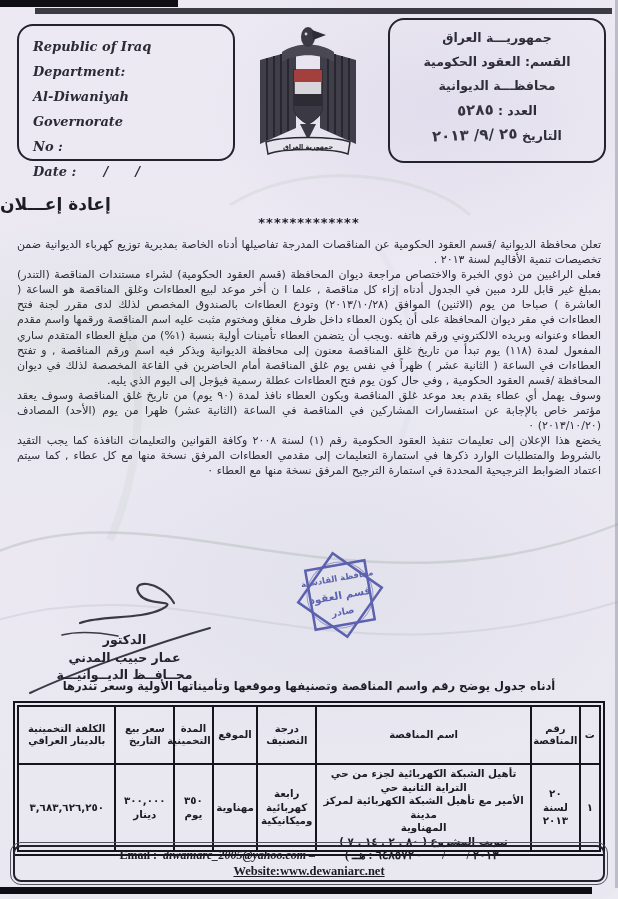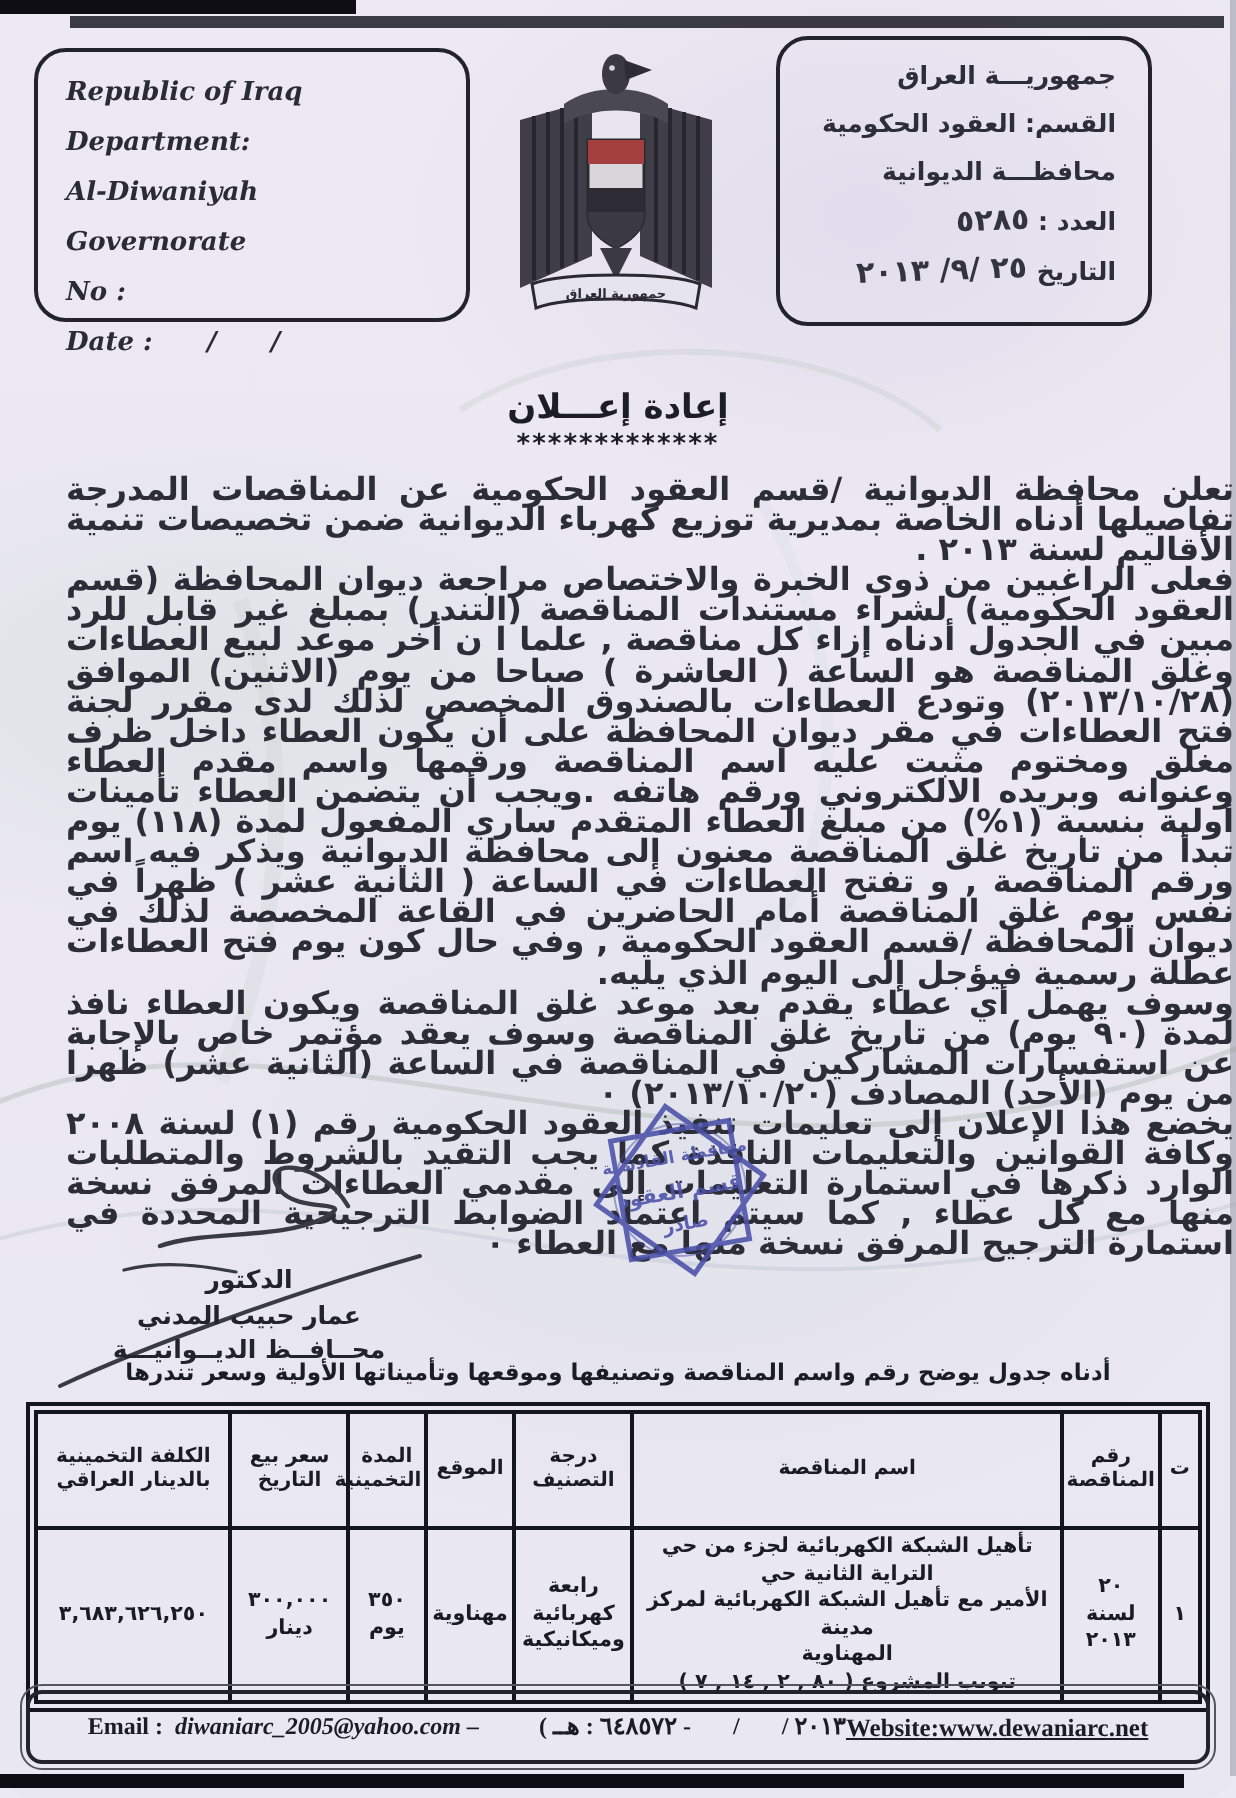--- a/index.html
+++ b/index.html
@@ -24,32 +24,32 @@
   .edge-top-corner{position:absolute;left:0;top:0;width:178px;height:7px;background:#0e0e14;}
   .edge-top-line{position:absolute;left:35px;top:8px;width:577px;height:6px;background:#1c1c24;opacity:.85;}
   .edge-right{position:absolute;right:0;top:0;width:3px;height:888px;background:#a9a9b8;opacity:.7;}
   .edge-bottom{position:absolute;left:0;top:887px;width:592px;height:7px;background:#0e0e14;}
   
   .artifacts{position:absolute;inset:0;z-index:0;pointer-events:none;}
   
   .hdr-box{position:absolute;border:2px solid #23232e;border-radius:16px;background:transparent;}
   .hdr-left{left:17px;top:24px;width:218px;height:137px;padding:8px 14px;box-sizing:border-box;
     font-family:"DejaVu Serif",serif;font-style:italic;font-weight:bold;font-size:13px;line-height:25px;color:#2b2b36;}
-  .hdr-right{left:388px;top:18px;width:188px;height:145px;padding:6px 16px;box-sizing:border-box;
-    direction:rtl;text-align:right;font-size:12.5px;font-weight:bold;line-height:24px;color:#2e2e3a;}
+  .hdr-right{left:388px;top:18px;width:218px;height:145px;padding:6px 16px;box-sizing:border-box;
+    direction:rtl;text-align:center;font-size:12.5px;font-weight:bold;line-height:24px;color:#2e2e3a;}
   .hand{font-size:15px;letter-spacing:3px;display:inline-block;transform:rotate(-2deg);color:#34343f;}
   .emblem{position:absolute;left:252px;top:20px;width:112px;height:142px;}
   
-  .title{position:absolute;left:0;top:194px;width:100%;text-align:center;
+  .title{position:absolute;left:0;top:194px;width:100%;text-align:left;
     direction:rtl;font-size:17px;font-weight:bold;color:#1d1d26;}
   .stars{position:absolute;left:0;top:215px;width:100%;text-align:center;
     font-size:13px;font-weight:bold;letter-spacing:1px;color:#1d1d26;}
   
   .body-text{position:absolute;left:17px;top:237px;width:584px;z-index:1;
-    direction:rtl;text-align:justify;font-size:16px;font-weight:bold;line-height:15.1px;color:#2d2d38;margin-left:16px;}
+    direction:rtl;text-align:justify;font-size:11px;font-weight:normal;line-height:15.1px;color:#2d2d38;}
   .body-text p{margin:0;}
   
   .stamp{position:absolute;left:288px;top:543px;width:104px;height:104px;z-index:2;
     transform:rotate(-10deg);opacity:.88;}
   
   .sig{position:absolute;left:22px;top:573px;width:215px;height:135px;z-index:2;}
   .sig svg{position:absolute;left:0;top:0;pointer-events:none;}
   .sig-text{position:absolute;left:30px;top:58px;width:145px;text-align:center;
     direction:rtl;font-weight:bold;color:#23232e;}
   .sig-l1{font-size:12.5px;line-height:18px;}
@@ -65,21 +65,21 @@
   th,td{border:2px solid #15151e;font-weight:bold;color:#1b1b24;
     text-align:center;vertical-align:middle;padding:2px 1px;}
   th{font-size:10px;line-height:12.5px;height:52px;}
   td{font-size:10.3px;line-height:13.5px;height:80px;}
   col.c-seq{width:20px;} col.c-num{width:48px;} col.c-name{width:212px;}
   col.c-class{width:58px;} col.c-loc{width:44px;} col.c-dur{width:38px;}
   col.c-price{width:58px;} col.c-cost{width:96px;}
   
   .footer-box{position:absolute;left:13px;top:845px;width:592px;height:37px;box-sizing:border-box;
     border:2px solid #23232e;border-radius:8px;outline:1px solid #55555f;outline-offset:2px;
-    display:flex;flex-direction:row;justify-content:center;align-items:center;
+    display:flex;flex-direction:column;justify-content:center;align-items:center;
     font-family:"Liberation Serif","DejaVu Serif",serif;font-weight:bold;font-size:12px;color:#1c1c25;}
   .footer-line1{display:flex;align-items:baseline;gap:6px;direction:ltr;}
   .footer-email-value{font-style:italic;}
   .footer-phone{white-space:pre;margin-left:24px;}
   .footer-line2{text-decoration:underline;font-size:12.5px;margin-top:1px;}
 </style>
 </head>
 <body>
 
 <div class="page">

